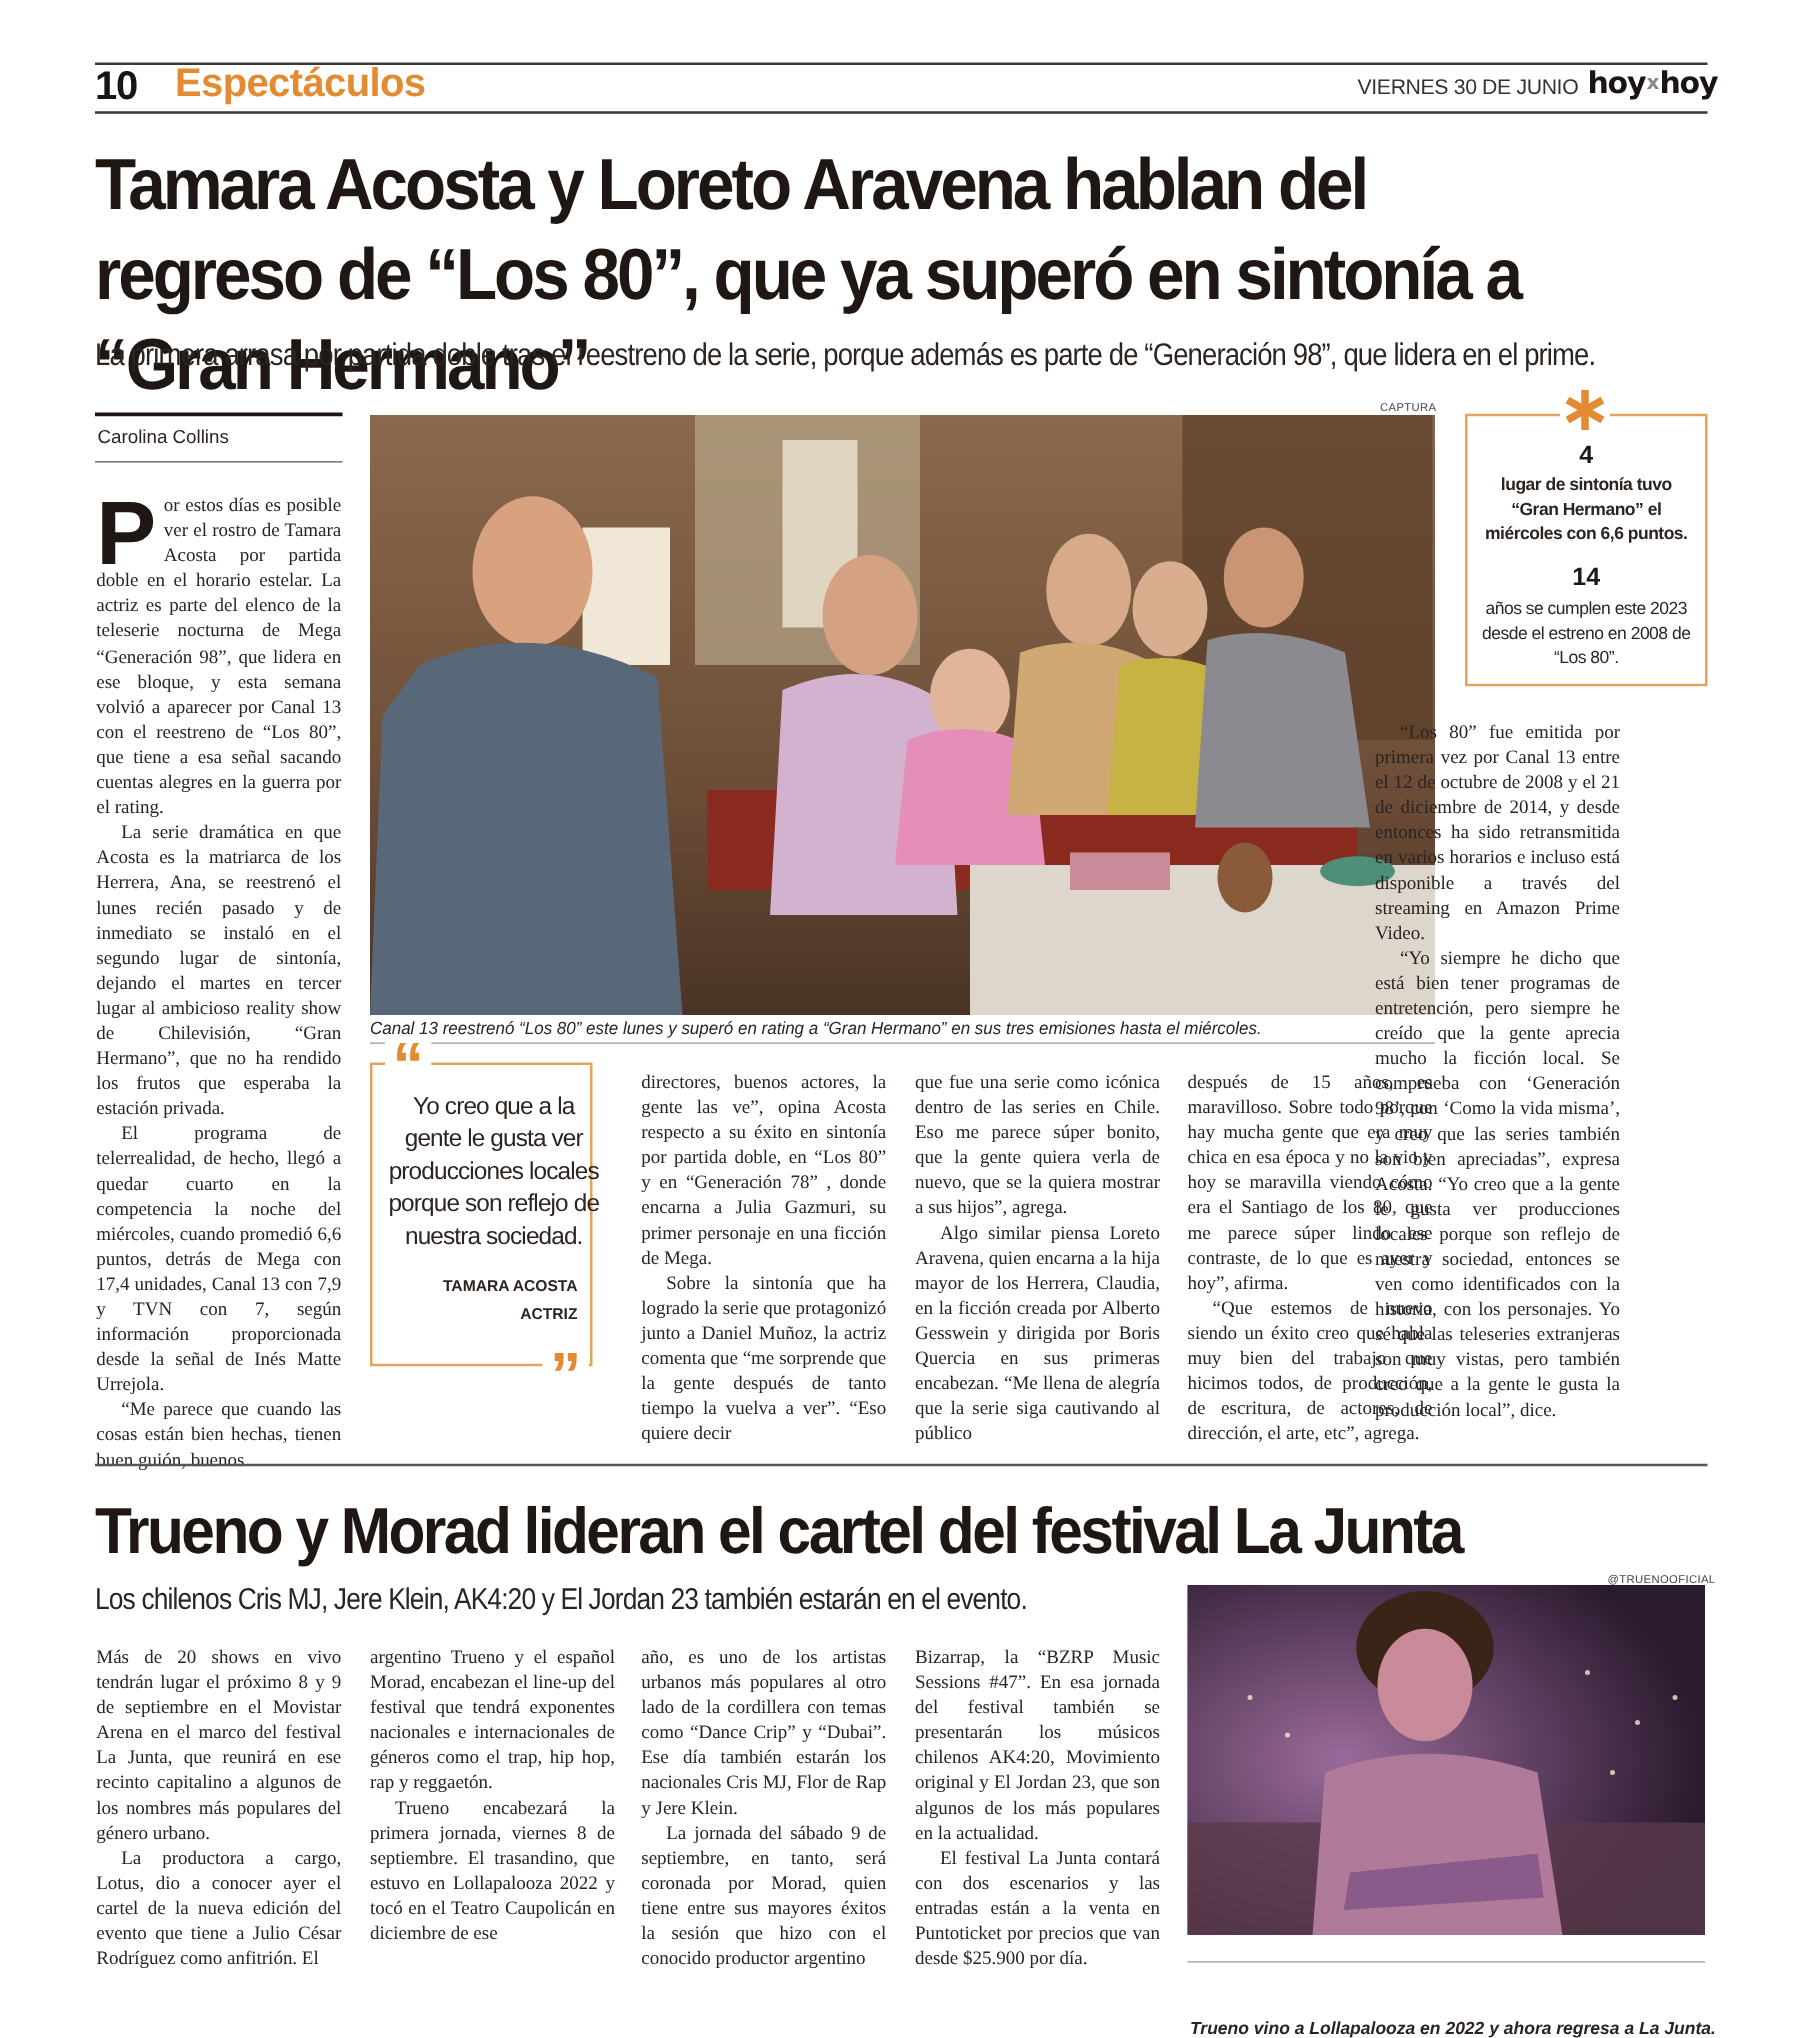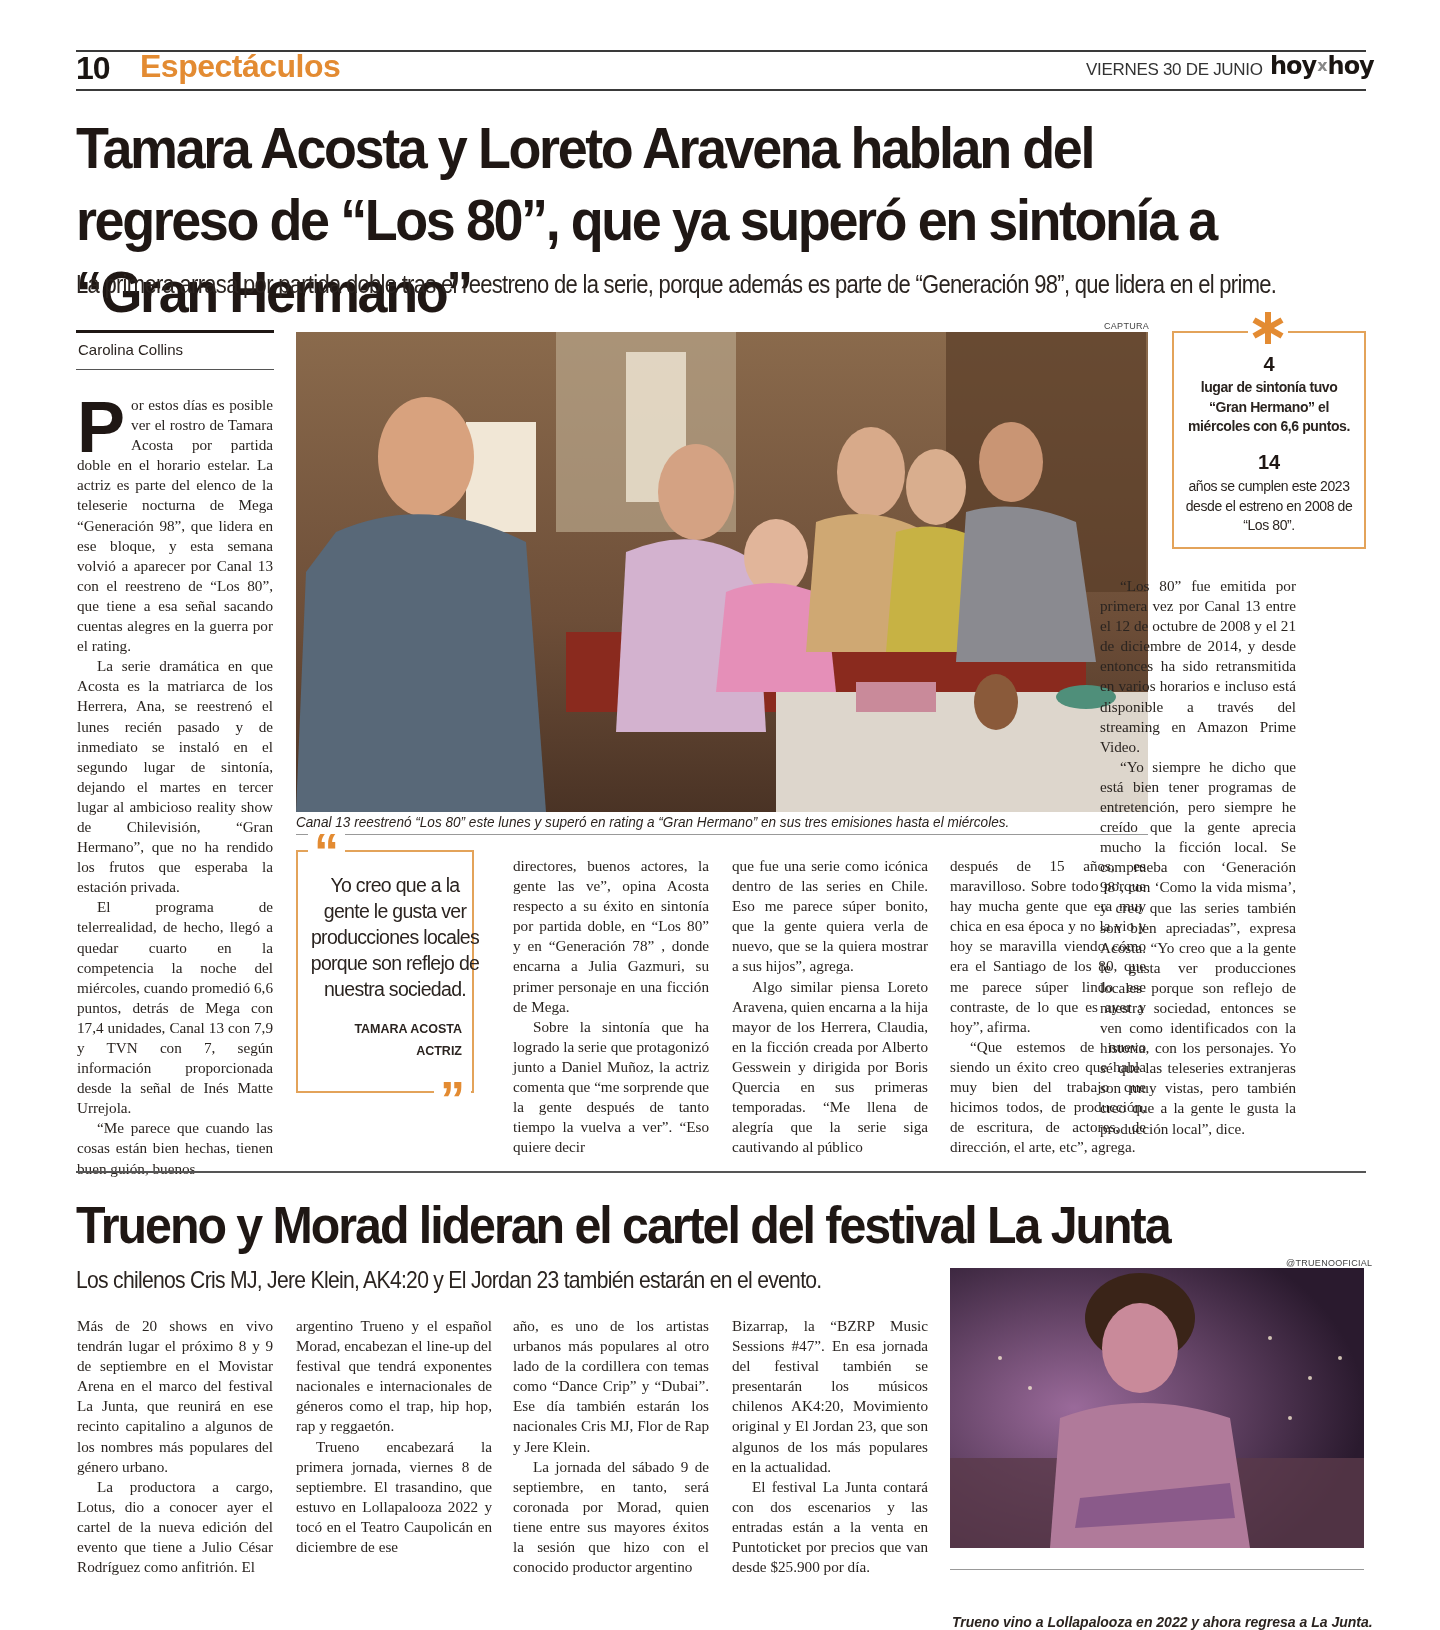--- a/index.html
+++ b/index.html
@@ -122,21 +122,21 @@
 <div class="qmark" style="left:308px; top:832px;">“</div>
 <div class="qmark" style="left:434px; top:1080px;">”</div>
 
 <div class="col" style="left:513px; top:856px; width:196px;">
   <p class="noindent">directores, buenos actores, la gente las ve”, opina Acosta respecto a su éxito en sintonía por partida doble, en “Los 80” y en “Generación 78” , donde encarna a Julia Gazmuri, su primer personaje en una ficción de Mega.</p>
   <p>Sobre la sintonía que ha logrado la serie que protagonizó junto a Daniel Muñoz, la actriz comenta que “me sorprende que la gente después de tanto tiempo la vuelva a ver”. “Eso quiere decir</p>
 </div>
 
 <div class="col" style="left:732px; top:856px; width:196px;">
   <p class="noindent">que fue una serie como icónica dentro de las series en Chile. Eso me parece súper bonito, que la gente quiera verla de nuevo, que se la quiera mostrar a sus hijos”, agrega.</p>
-  <p>Algo similar piensa Loreto Aravena, quien encarna a la hija mayor de los Herrera, Claudia, en la ficción creada por Alberto Gesswein y dirigida por Boris Quercia en sus primeras temporadas. “Me llena de alegría que la serie siga cautivando al público</p>
+  <p>Algo similar piensa Loreto Aravena, quien encarna a la hija mayor de los Herrera, Claudia, en la ficción creada por Alberto Gesswein y dirigida por Boris Quercia en sus primeras encabezan. “Me llena de alegría que la serie siga cautivando al público</p>
 </div>
 
 <div class="col" style="left:950px; top:856px; width:196px;">
   <p class="noindent">después de 15 años, es maravilloso. Sobre todo porque hay mucha gente que era muy chica en esa época y no la vio y hoy se maravilla viendo cómo era el Santiago de los 80, que me parece súper lindo ese contraste, de lo que es ayer y hoy”, afirma.</p>
   <p>“Que estemos de nuevo siendo un éxito creo que habla muy bien del trabajo que hicimos todos, de producción, de escritura, de actores, de dirección, el arte, etc”, agrega.</p>
 </div>
 
 <div class="abs statbox">
   <div class="stat-num" style="top:20px;">4</div>
   <div class="stat-txt" style="top:45px; padding:0 10px;font-weight:bold;">lugar de sintonía tuvo “Gran Hermano” el miércoles con 6,6 puntos.</div>

